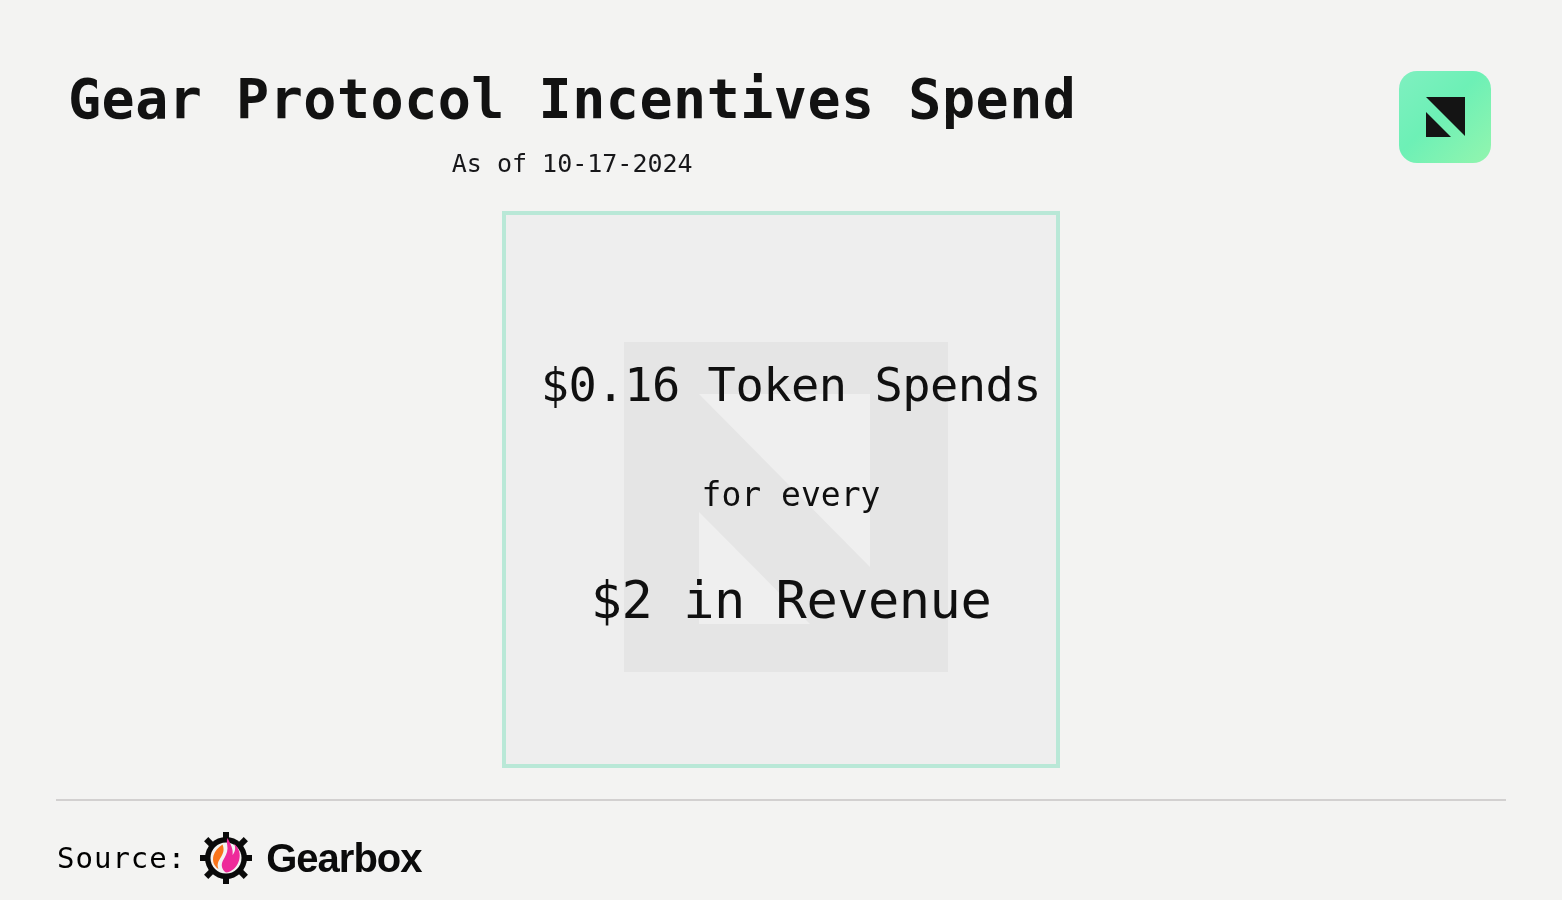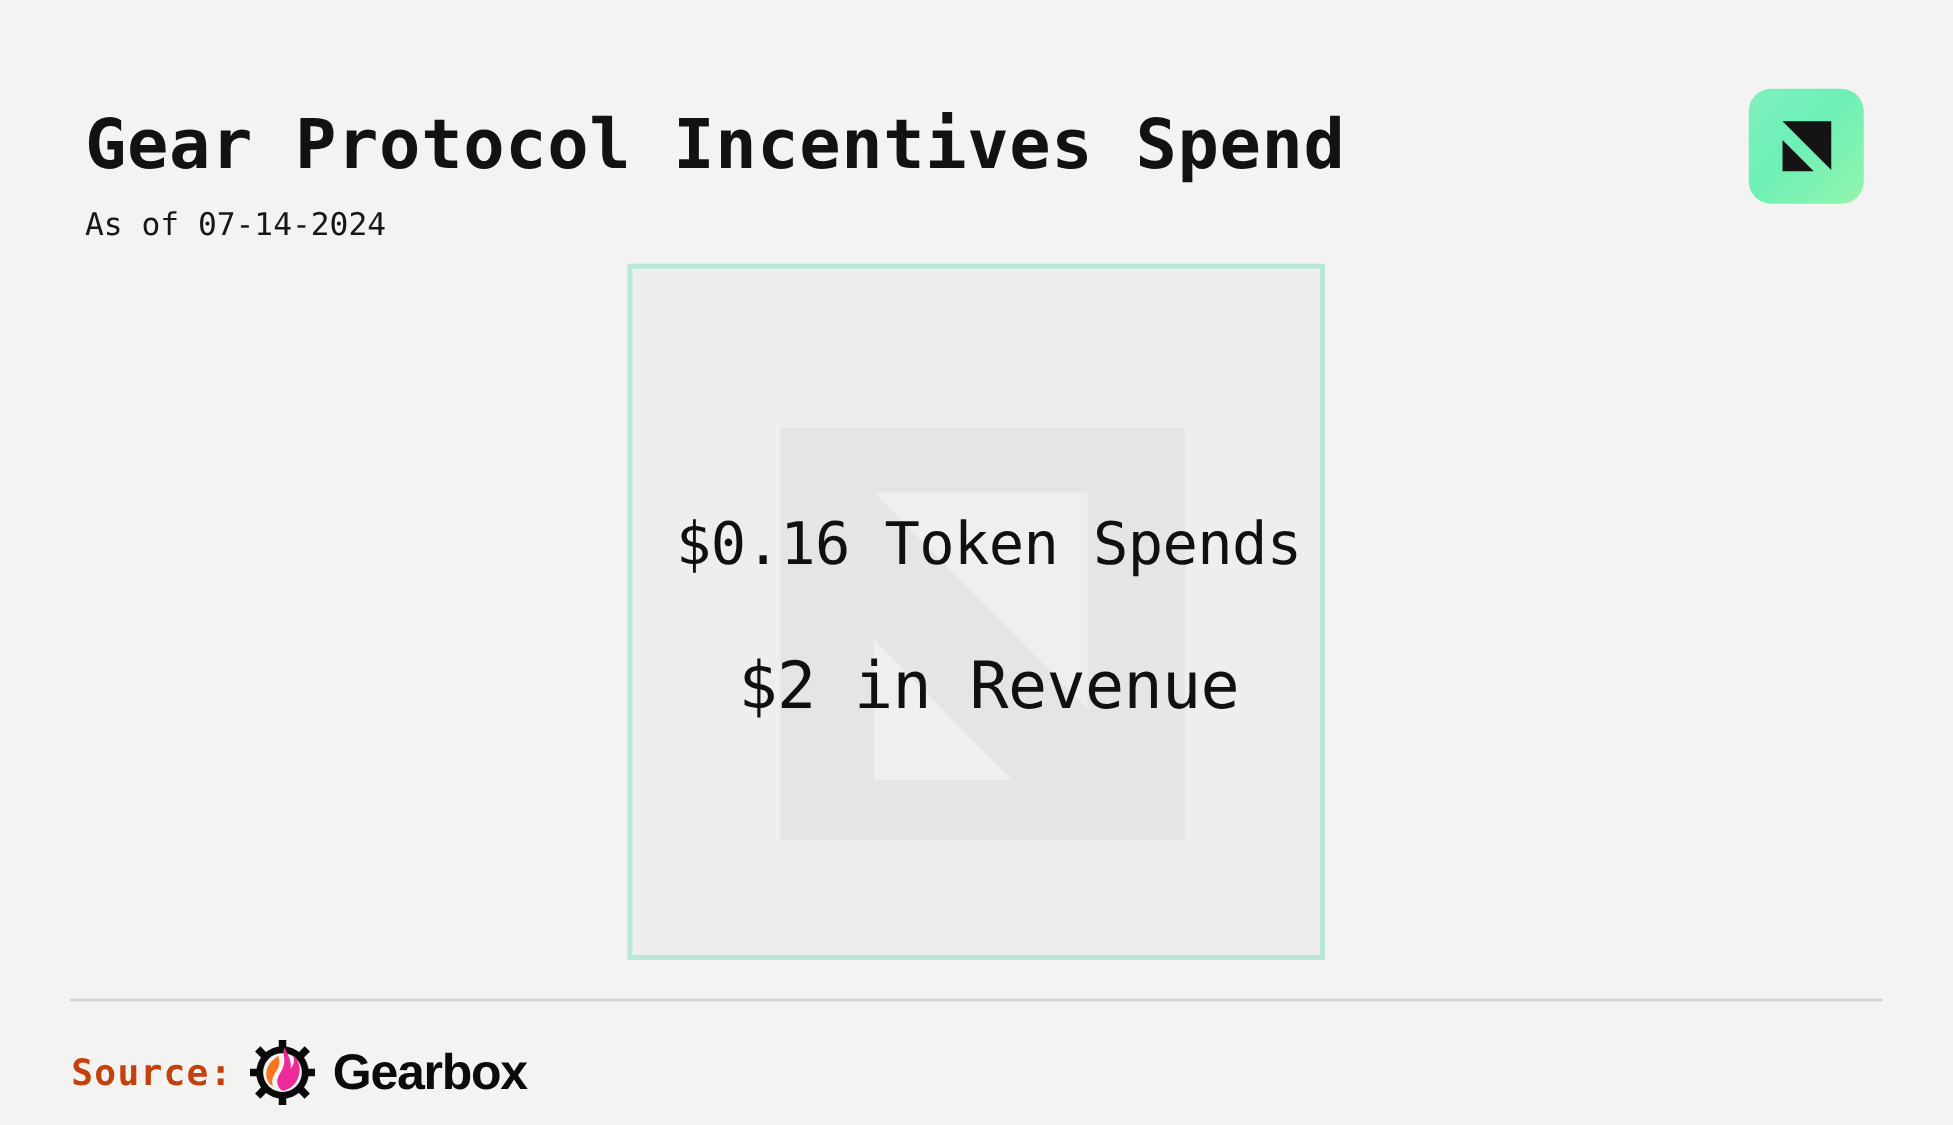--- a/index.html
+++ b/index.html
@@ -19,21 +19,22 @@
   #header {
     position: absolute;
     left: 0;
     top: 0;
     width: 1562px;
     height: 210px;
   }
   #title-block {
     position: absolute;
     left: 68px;
-    top: 88px;
+    top: 72px;
+    text-align: center;
   }
   #page-title {
     font-family: "DejaVu Sans Mono", monospace;
     font-size: 55px;
     font-weight: 700;
     letter-spacing: 0.5px;
     color: #121212;
     line-height: 1.0;
     white-space: nowrap;
     margin: 0;
@@ -141,24 +142,23 @@
   #source-block {
     position: absolute;
     left: 57px;
     top: 26px;
     display: flex;
     align-items: center;
   }
   #source-label {
     font-family: "DejaVu Sans Mono", monospace;
     font-size: 29px;
-    color: #c2410c;
+    color: #000000;
     letter-spacing: 1px;
     white-space: nowrap;
-    font-weight: bold;
   }
   #gearbox-logo {
     margin-left: 14px;
     display: flex;
     align-items: center;
   }
   #gearbox-logo svg { display: block; }
   #gearbox-name {
     margin-left: 14px;
     font-family: Liberation Sans, sans-serif;
@@ -187,21 +187,21 @@
     white-space: nowrap;
   }
 </style>
 </head>
 <body>
 
 <div id="header">
 
   <div id="title-block">
     <div id="page-title">Gear Protocol Incentives Spend</div>
-    <div id="page-subtitle">As of 07-14-2024</div>
+    <div id="page-subtitle">As of 10-17-2024</div>
   </div>
 
   <div id="brand-badge">
     <svg width="92" height="92" viewBox="0 0 92 92">
       <polygon points="27,26 66,26 66,65" fill="#141414"></polygon>
       <polygon points="27,66 27,41 52,66" fill="#141414"></polygon>
     </svg>
   </div>
 
 </div>
@@ -210,20 +210,21 @@
 
   <div id="watermark">
     <svg width="324" height="330" viewBox="0 0 324 330">
       <polygon points="75,52 246,52 246,225" fill="#efefef"></polygon>
       <polygon points="75,282 75,170 186,282" fill="#efefef"></polygon>
     </svg>
   </div>
 
   <div id="stat-lines">
     <div class="stat-line" id="stat-numerator">$0.16 Token Spends</div>
+    <div class="stat-line" id="stat-connector">for every</div>
     <div class="stat-line" id="stat-denominator">$2 in Revenue</div>
   </div>
 
 </div>
 
 <div id="footer-divider"></div>
 
 <div id="footer">
 
   <div id="source-block">

